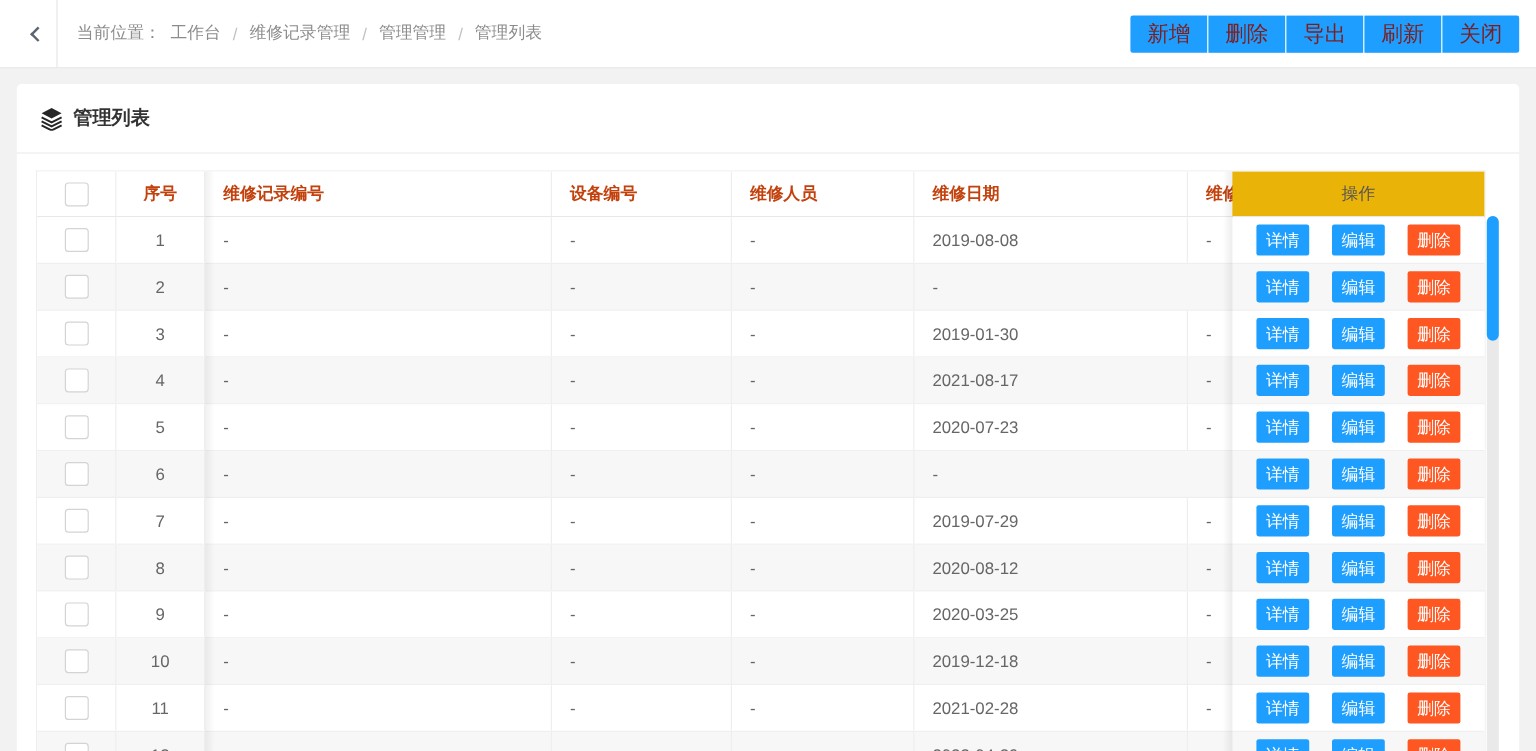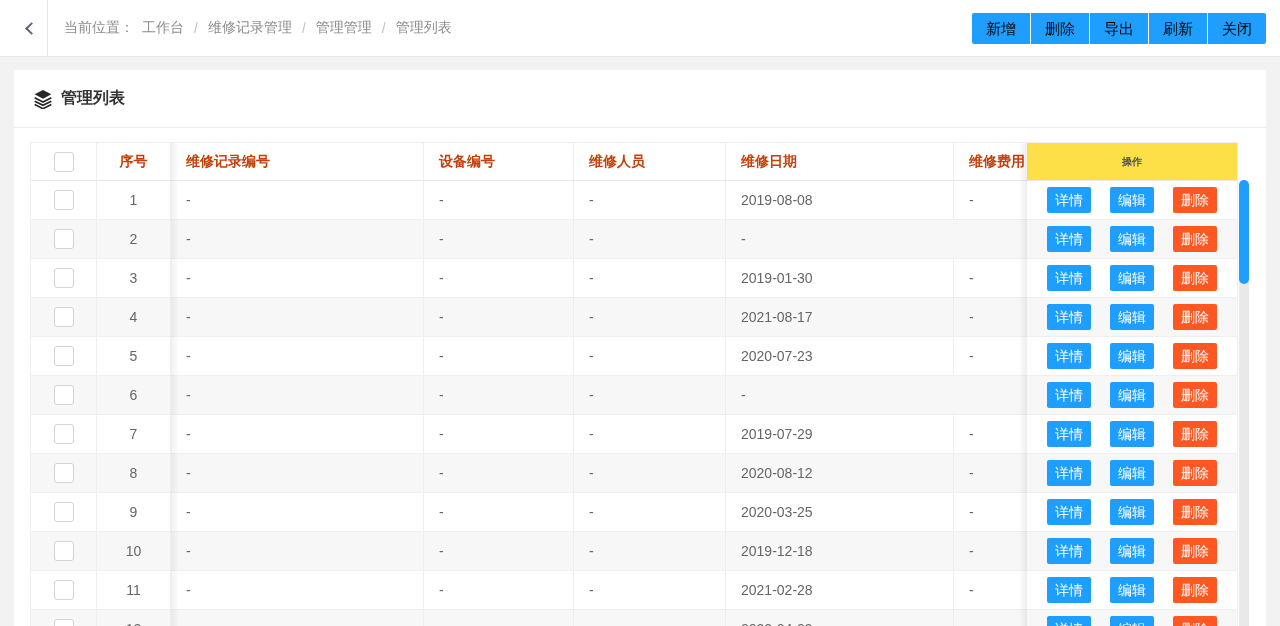--- a/index.html
+++ b/index.html
@@ -13,21 +13,21 @@
   .chev { width:9px; height:9px; border-left:2px solid #5c6470; border-bottom:2px solid #5c6470;
     transform:rotate(45deg); margin-left:3px; }
   .vsep { position:absolute; left:47px; top:0; width:1px; height:56px; background:#e6e6e6; }
   .crumbs { position:absolute; left:64px; top:0; height:56px; display:flex; align-items:center;
     font-size:14px; color:#8c8c8c; white-space:nowrap;text-align:center; }
   .crumbs .lbl { margin-right:8px; }
   .crumbs .sep { color:#c2c2c2; margin:0 10px; }
   .crumb { color:#8c8c8c; cursor:pointer; }
   .crumb.current { cursor:default; }
   .toolbar { position:absolute; right:14px; top:13px; display:flex; gap:1px; }
-  .tbtn { background:var(--primary,#1E9FFF); color:#000000; font-size:15px; height:31px;
+  .tbtn { background:var(--primary,#1E9FFF); color:#7f1d1d; font-size:18px; height:31px;
     line-height:31px; padding:0 14px; cursor:pointer; white-space:nowrap; }
   .tbtn:first-child { border-radius:2px 0 0 2px; }
   .tbtn:last-child { border-radius:0 2px 2px 0; }
 
   .panel { position:absolute; left:14px; top:70px; width:1252px; height:620px;
     background:#fff; border-radius:4px; }
   .ptitle { height:58px; display:flex; align-items:center; gap:8px; padding-left:19px;
     border-bottom:1px solid #ededed; font-size:16px; font-weight:bold; color:#333; }
   .ptitle svg { display:block; }
 
@@ -35,34 +35,34 @@
     border:1px solid #eee; border-bottom:none; }
   .hrow { display:flex; height:38px; background:#fff; border-bottom:1px solid #e8e8e8;
     font-size:14px; font-weight:bold; color:#c2410c; }
   .trow { display:flex; height:39px; background:#fff; border-bottom:1px solid #efefef;
     font-size:14px; color:#666; }
   .trow.even { background:#f7f7f7; }
   .cell { display:flex; align-items:center; padding:0 15px; border-right:1px solid #eee;
     overflow:hidden; white-space:nowrap; }
   .c0 { width:66px; justify-content:center; padding:0; }
   .c1 { width:74px; justify-content:center; padding:0; }
-  .c2 { width:253px; } .c3 { width:150px; } .c4 { width:152px; } .c5 { width:228px; }
+  .c2 { width:289px; } .c3 { width:150px; } .c4 { width:152px; } .c5 { width:228px; }
   .c6 { flex:1; border-right:none; }
   .cb { width:20px; height:20px; background:#fff; border:1px solid #d4d4d4;
     border-radius:3px; cursor:pointer; }
 
   .lshadow { position:absolute; left:140px; top:0; width:8px; height:100%;
     background:linear-gradient(to right, rgba(0,0,0,0.06), rgba(0,0,0,0)); pointer-events:none; }
 
   .opcol { position:absolute; right:0; top:0; width:210px; }
   .opcol::before { content:""; position:absolute; left:-8px; top:0; bottom:0; width:8px;
     background:linear-gradient(to left, rgba(0,0,0,0.07), rgba(0,0,0,0)); }
-  .ophead { height:38px; background:#fde047; border-bottom:1px solid #e8e8e8;
+  .ophead { height:38px; background:#eab308; border-bottom:1px solid #e8e8e8;
     display:flex; align-items:center; justify-content:center;
-    font-size:10px; font-weight:bold; color:#555; }
+    font-size:14px; font-weight:normal; color:#555; }
   .oprow { height:39px; background:#fff; border-bottom:1px solid #efefef;
     display:flex; align-items:center; justify-content:center; gap:19px; }
   .oprow.even { background:#f7f7f7; }
   .abtn { height:26px; line-height:26px; padding:0 8px; font-size:14px; color:#fff;
     background:var(--primary,#1E9FFF); border-radius:2px; cursor:pointer; white-space:nowrap; }
   .abtn.danger { background:var(--danger,#FF5722); }
 
   .sbtrack { position:absolute; left:1225px; top:110px; width:10px; height:516px;
     background:#e9e9e9; border-radius:5px; }
   .sbthumb { position:absolute; left:0; top:0; width:10px; height:104px;

